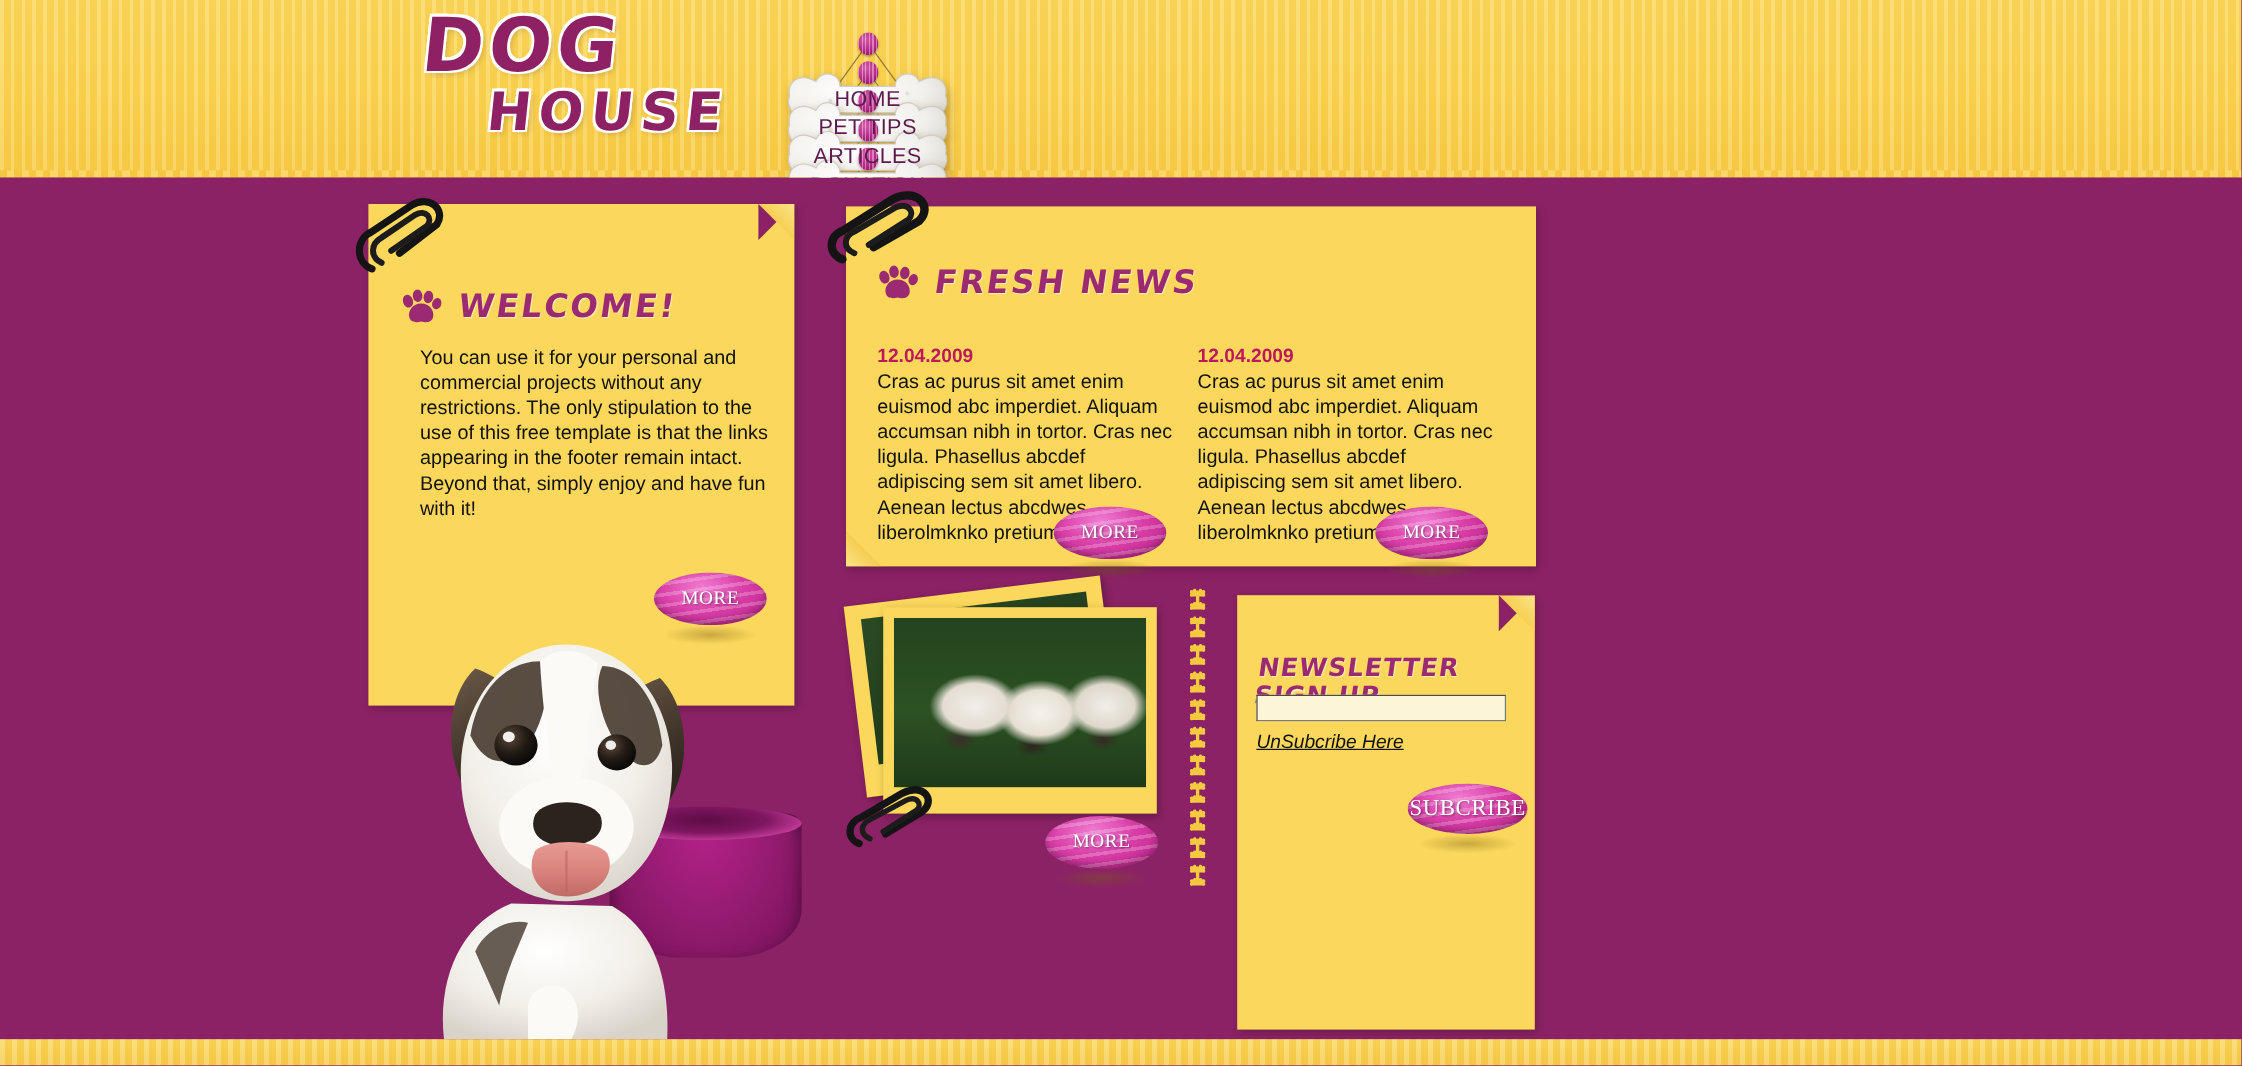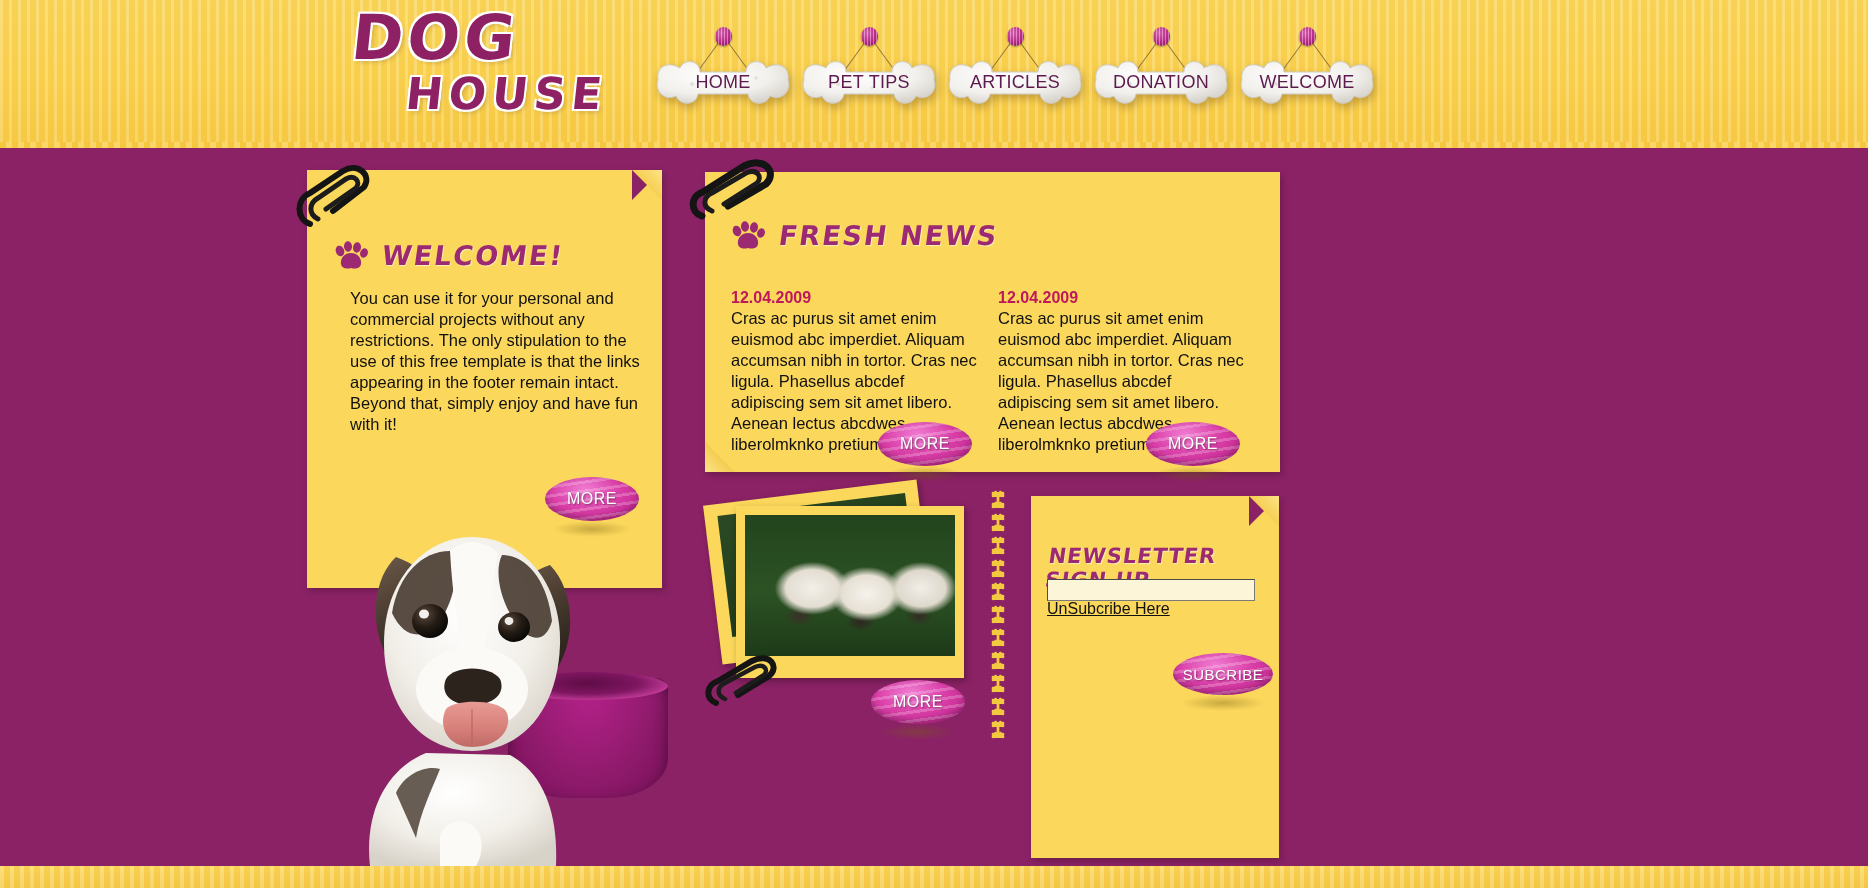--- a/index.html
+++ b/index.html
@@ -36,21 +36,21 @@
     letter-spacing:4px;
     text-shadow:
        0 0 3px #fff, 2px 2px 0 #fff, -2px -2px 0 #fff,
        2px -2px 0 #fff, -2px 2px 0 #fff, 3px 3px 5px rgba(0,0,0,0.18);
     transform:skewX(-6deg);
   }
   .logo-dog { font-size:62px; line-height:64px; padding-left:2px; }
   .logo-house { font-size:44px; line-height:48px; padding-left:56px; letter-spacing:6px;}
 
   
-  .nav { position:absolute; left:650px; top:10px; height:120px; display:flex; gap:0px; }
+  .nav { position:absolute; left:650px; top:10px; height:120px; display:flex; gap:0px;flex-direction:column; }
   .nav-item { position:relative; width:146px; height:120px; cursor:pointer; }
   .pin {
     position:absolute; left:50%; top:17px; width:17px; height:19px; margin-left:-8px;
     border-radius:50%;
     background:
       repeating-linear-gradient(90deg, rgba(255,255,255,0.35) 0 1px, rgba(0,0,0,0.07) 1px 3px),
       radial-gradient(circle at 35% 30%, #E267B8 0%, #C02C8F 55%, #8E1766 100%);
     box-shadow:0 1px 2px rgba(0,0,0,0.35);
     z-index:4;
   }
@@ -109,21 +109,21 @@
   .card-title {
     font-family:"DejaVu Sans", sans-serif;
     font-weight:bold; font-size:27px; color:#9C2A72;
     letter-spacing:2px; transform:skewX(-8deg);
     text-shadow:1px 1px 1px rgba(255,255,255,0.6);
   }
   .body-text { font-size:16.5px; line-height:21px; color:#111; }
   .news-date { font-size:16px; font-weight:bold; color:#be185d; margin-bottom:1px; }
 
   
-  .oval-btn { position:absolute; cursor:pointer; }
+  .oval-btn { position:absolute; cursor:pointer;font-family:Liberation Serif, serif; }
   .oval {
     width:100%; height:100%; border-radius:50%;
     background:
       repeating-linear-gradient(172deg, rgba(255,255,255,0.22) 0 3px, rgba(255,255,255,0) 3px 9px),
       radial-gradient(ellipse at 42% 28%, #F07BD1 0%, #DA3FA8 45%, #B51E84 100%);
     display:flex; align-items:center; justify-content:center;
     color:#fff; font-size:16px; letter-spacing:0.5px;
     text-shadow:1px 1px 2px rgba(0,0,0,0.45);
     box-shadow:inset 0 -3px 6px rgba(0,0,0,0.25);
   }
@@ -428,24 +428,24 @@
     </div>
 
   <div class="card" style="left:1031px; top:348px; width:248px; height:362px;">
     <div class="corner-fold"></div>
     <div class="corner-fold-paper"></div>
 
     <div class="card-title" style="position:absolute; left:16px; top:48px; font-size:21px; letter-spacing:1px;">NEWSLETTER SIGN UP</div>
 
     <input class="nl-input" type="text" style="position: absolute; left: 16px; top: 83px;" value="" placeholder="">
 
-    <span class="nl-link" style="position:absolute; left:16px; top:104px;">UnSubcribe Here</span>
+    <span class="nl-link" style="position:absolute; left:16px; top:114px;font-style:italic;">UnSubcribe Here</span>
 
     <div class="oval-btn" style="left:142px; top:157px; width:100px; height:42px;">
-      <div class="oval" style="font-size:15px;">SUBCRIBE</div>
+      <div class="oval" style="font-size:19px;">SUBCRIBE</div>
       <div class="oval-shadow"></div>
     </div>
   </div>
 
   <div class="bowl-rim"></div>
   <div class="bowl"></div>
 
   <div class="dog-wrap">
     <svg viewBox="0 0 320 373" width="320" height="373">
       <defs>

